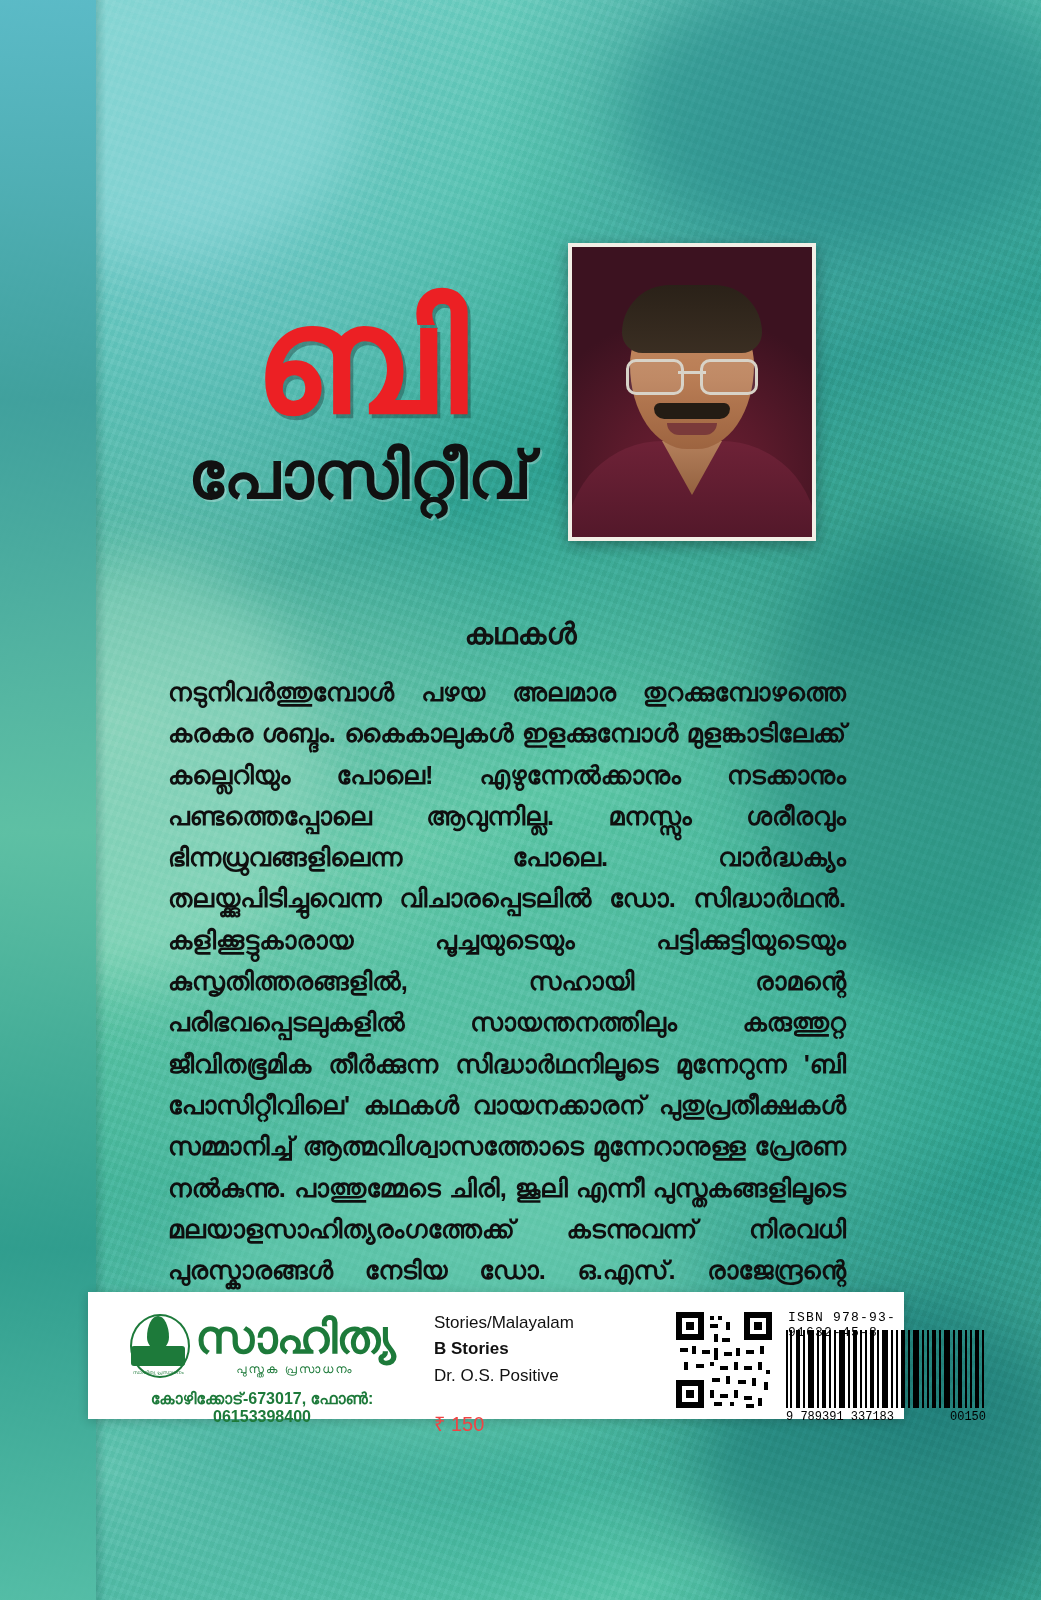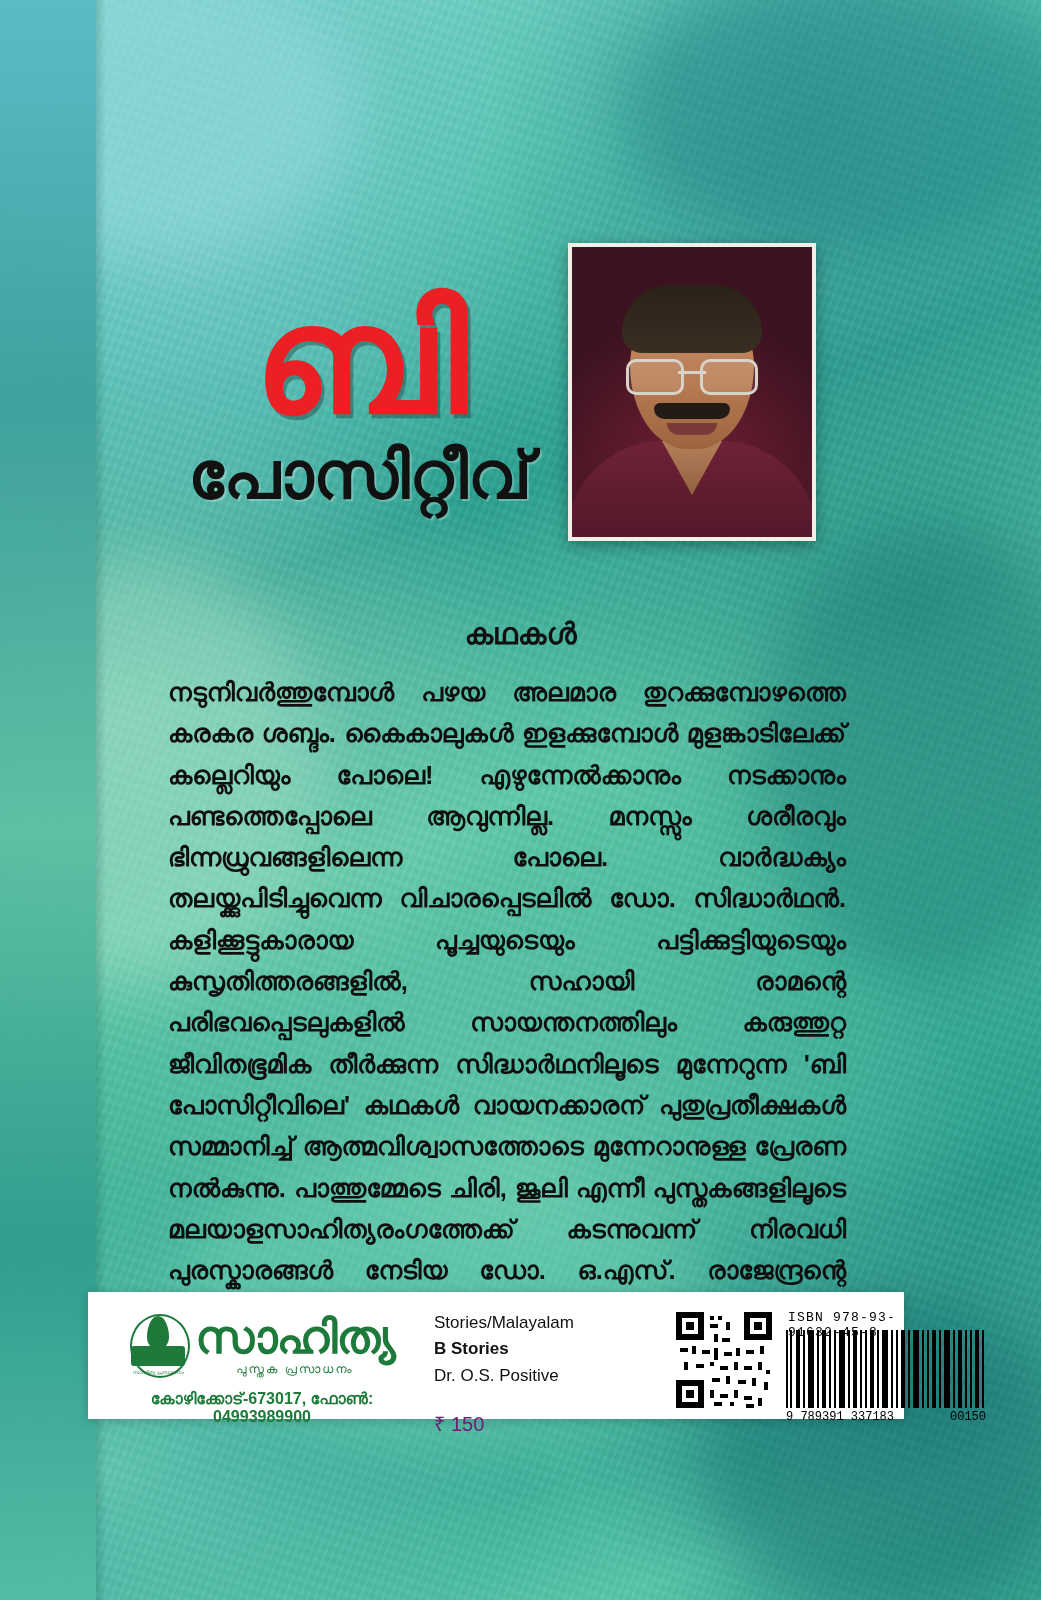--- a/index.html
+++ b/index.html
@@ -315,21 +315,21 @@
     top: 18px;
     width: 200px;
     font-size: 17px;
     color: #111111;
     line-height: 1.55;
   }
   .meta-block .bold { font-weight: bold; }
   .price {
     margin-top: 20px;
     font-size: 20px;
-    color: #701a75;
+    color: #ef4444;
   }
 
   .qr {
     position: absolute;
     left: 588px;
     top: 20px;
     width: 96px;
     height: 96px;
     background-color: #ffffff;
     background-image:
@@ -423,21 +423,21 @@
           <div class="ring"></div>
           <div class="flame"></div>
           <div class="book"></div>
           <div class="micro">സാഹിത്യ പ്രസാധനം</div>
         </div>
         <div>
           <div class="pub-name">സാഹിത്യ</div>
           <div class="pub-tag">പുസ്തക പ്രസാധനം</div>
         </div>
       </div>
-      <div class="pub-addr">കോഴിക്കോട്-673017, ഫോൺ: 04993989900</div>
+      <div class="pub-addr">കോഴിക്കോട്-673017, ഫോൺ: 06153398400</div>
     </div>
 
     <div class="meta-block">
       <div>Stories/Malayalam</div>
       <div class="bold">B Stories</div>
       <div>Dr. O.S. Positive</div>
       <div class="price">₹ 150</div>
     </div>
 
     <div class="qr" style="background:#fff;">

